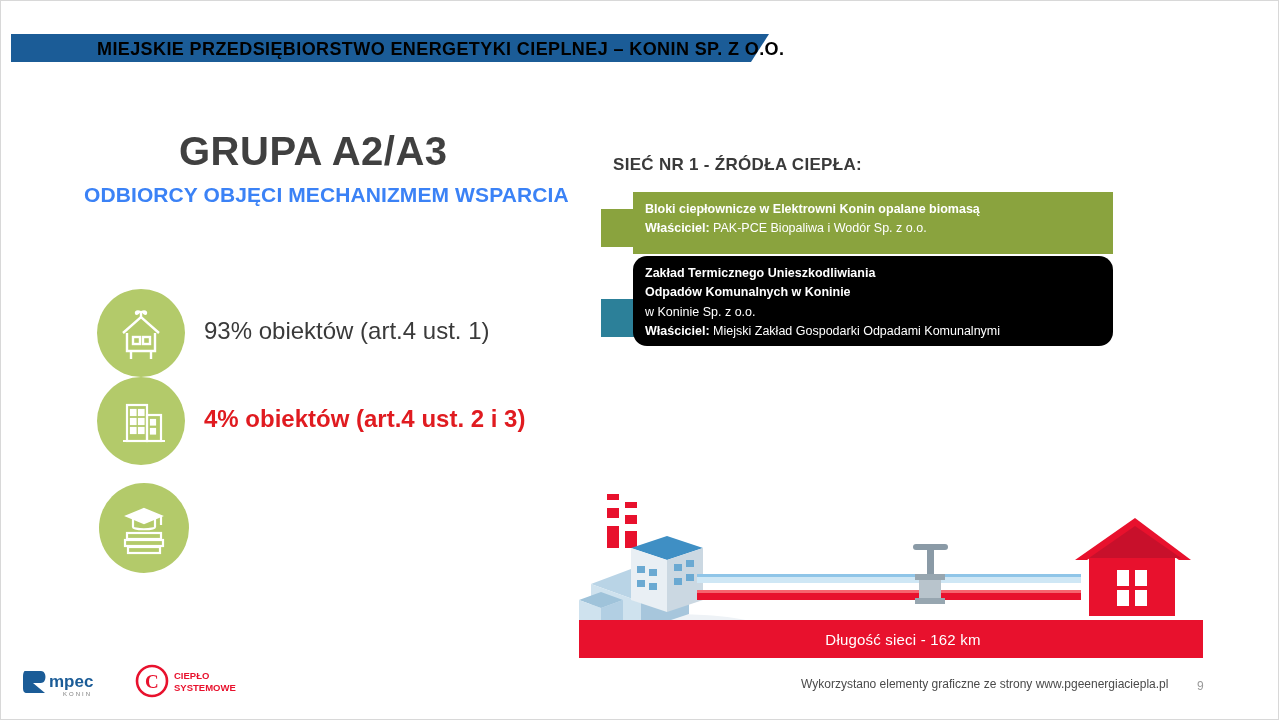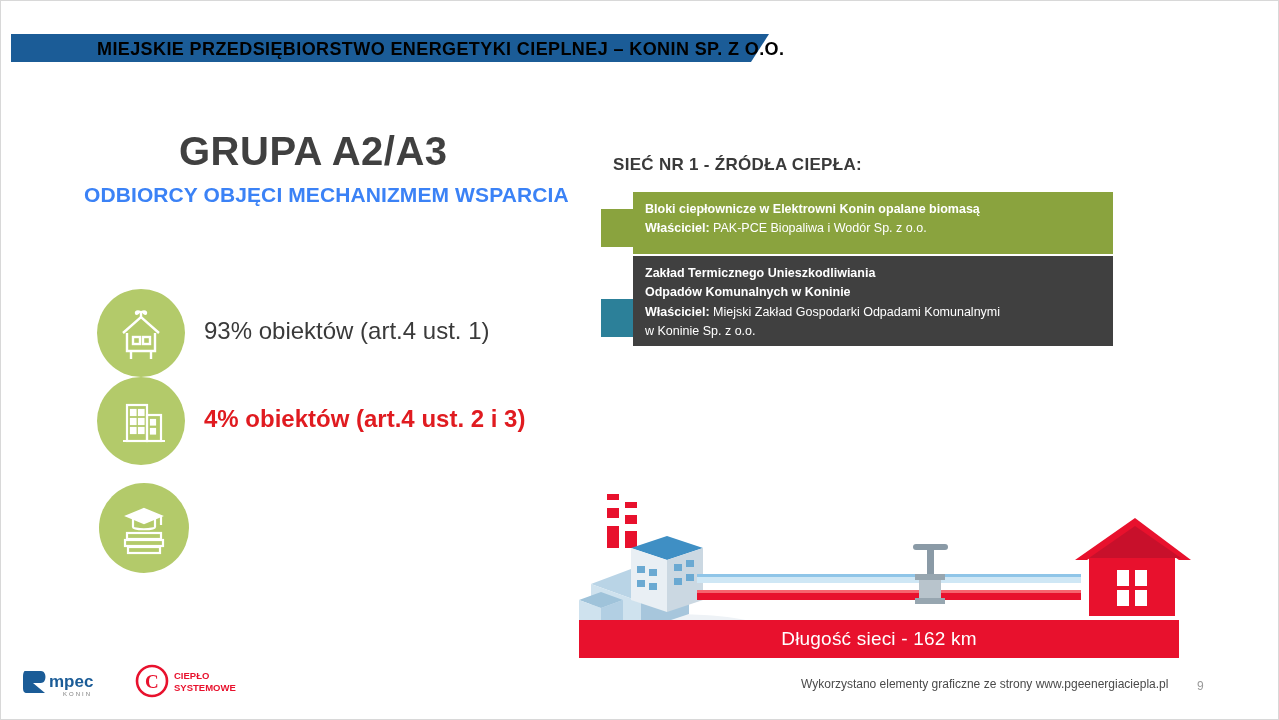--- a/index.html
+++ b/index.html
@@ -147,46 +147,48 @@
   .legend-box.b1 {
     top: 191px;
     width: 480px;
     height: 62px;
     background: #8aa33e;
   }
   .legend-box.b2 {
     top: 255px;
     width: 480px;
     height: 90px;
-    background: #404040;
+    background: #000000;
+    border-radius: 14px;
   }
   .legend-box b { font-weight: bold; }
   .legend-line { white-space: nowrap; }
 
   
   .illus {
     position: absolute;
     left: 578px;
     top: 487px;
     width: 612px;
     height: 170px;
   }
   .length-bar {
     position: absolute;
     left: 578px;
     top: 619px;
     width: 600px;
     height: 38px;
     background: #e8112d;
     color: #ffffff;
-    font-size: 19px;
+    font-size: 15px;
     display: flex;
     align-items: center;
     justify-content: center;
     letter-spacing: 0.2px;
+    padding-left: 24px;
   }
 
   
   .footer-note {
     position: absolute;
     left: 800px;
     top: 676px;
     font-size: 12px;
     color: #4a4a4a;
     white-space: nowrap;
@@ -298,24 +300,24 @@
 
   <div class="legend-swatch s2"></div>
   <div class="legend-box b2">
     <div class="legend-line">
       <b>Zakład Termicznego Unieszkodliwiania</b><span></span>
     </div>
     <div class="legend-line">
       <b>Odpadów Komunalnych w Koninie</b><span></span>
     </div>
     <div class="legend-line">
+      <b></b><span> w Koninie Sp. z o.o.</span>
+    </div>
+    <div class="legend-line">
       <b>Właściciel:</b><span> Miejski Zakład Gospodarki Odpadami Komunalnymi</span>
-    </div>
-    <div class="legend-line">
-      <b></b><span> w Koninie Sp. z o.o.</span>
     </div>
   </div>
 
   <div class="illus">
     <svg width="612" height="170" viewBox="0 0 612 170">
 
       <ellipse cx="90" cy="140" rx="92" ry="14" fill="#eef2f6"></ellipse>
 
       <g>
         <rect x="28" y="6" width="12" height="54" fill="#e8112d"></rect>

